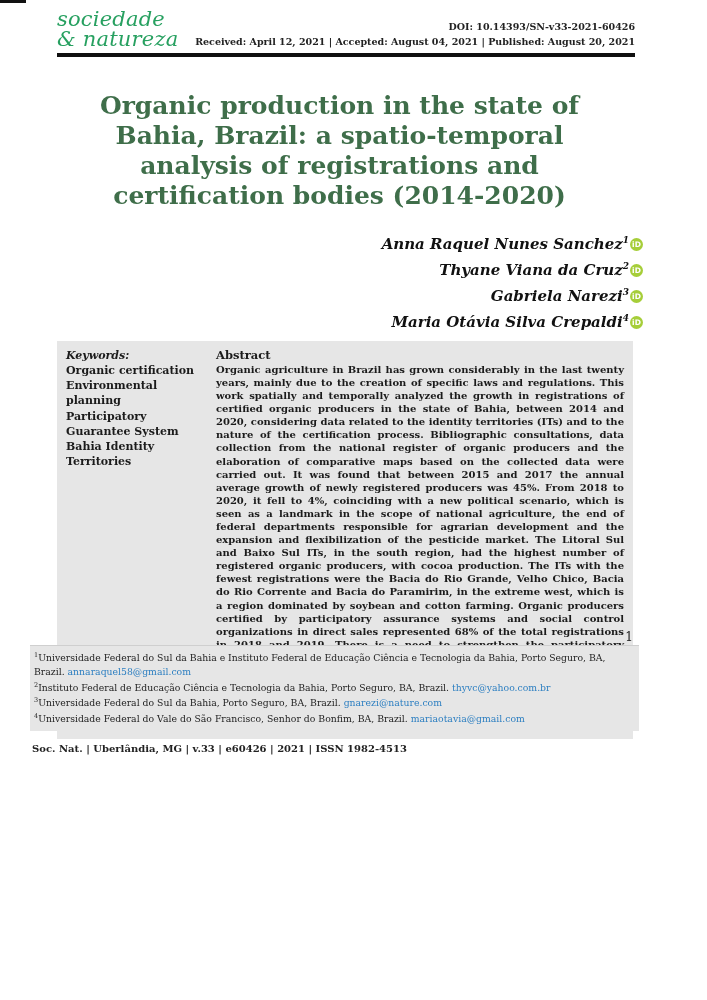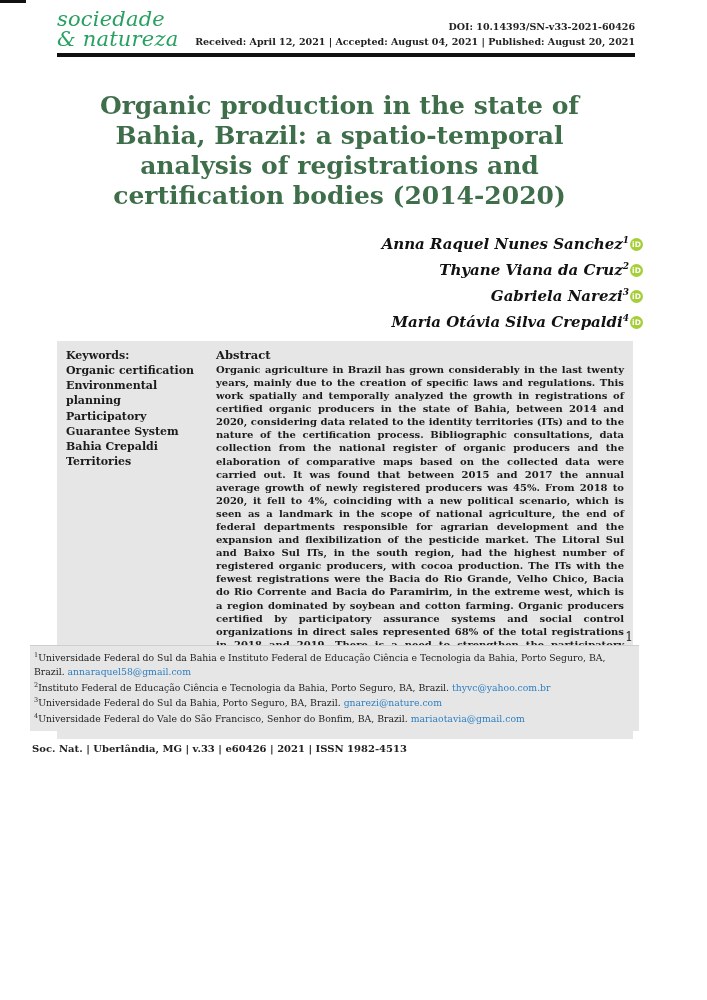--- a/index.html
+++ b/index.html
@@ -93,21 +93,21 @@
     padding: 7px 9px 9px 9px;
     gap: 14px;
   }
   .keywords {
     width: 136px;
     flex: 0 0 136px;
     font-size: 11px;
     font-weight: 600;
     line-height: 1.38;
   }
-  .kw-heading { font-weight: bold; }
+  .kw-heading { font-style: italic; font-weight: bold; }
   .abstract { flex: 1; }
   .ab-heading {
     font-size: 11.5px;
     font-weight: bold;
     margin-bottom: 1px;
   }
   .ab-text {
     font-size: 10px;
     font-weight: 600;
     line-height: 1.31;
@@ -183,21 +183,21 @@
       <span>Maria Otávia Silva Crepaldi</span><sup>4</sup><span class="orcid">iD</span>
     </div>
   </div>
 
   <section class="abstract-block">
     <aside class="keywords">
       <div class="kw-heading">Keywords:</div>
       <div>Organic certification</div>
       <div>Environmental planning</div>
       <div>Participatory Guarantee System</div>
-      <div>Bahia Crepaldi Territories</div>
+      <div>Bahia Identity Territories</div>
     </aside>
     <div class="abstract">
       <div class="ab-heading">Abstract</div>
       <p class="ab-text">Organic agriculture in Brazil has grown considerably in the last twenty years, mainly due to the creation of specific laws and regulations. This work spatially and temporally analyzed the growth in registrations of certified organic producers in the state of Bahia, between 2014 and 2020, considering data related to the identity territories (ITs) and to the nature of the certification process. Bibliographic consultations, data collection from the national register of organic producers and the elaboration of comparative maps based on the collected data were carried out. It was found that between 2015 and 2017 the annual average growth of newly registered producers was 45%. From 2018 to 2020, it fell to 4%, coinciding with a new political scenario, which is seen as a landmark in the scope of national agriculture, the end of federal departments responsible for agrarian development and the expansion and flexibilization of the pesticide market. The Litoral Sul and Baixo Sul ITs, in the south region, had the highest number of registered organic producers, with cocoa production. The ITs with the fewest registrations were the Bacia do Rio Grande, Velho Chico, Bacia do Rio Corrente and Bacia do Paramirim, in the extreme west, which is a region dominated by soybean and cotton farming. Organic producers certified by participatory assurance systems and social control organizations in direct sales represented 68% of the total registrations in 2018 and 2019. There is a need to strengthen the participatory assurance systems in environmental and territorial planning processes, and to improve the diagnosis and the availability of data on the areas of organic production in the state of Bahia. In addition, in most ITs in the state, there are gaps that generate a demand for actions of rural technical assistance and scientific research aimed at organic production.</p>
     </div>
   </section>
 
   <div class="bottom">
     <div class="pageno">1</div>
     <div class="footnotes">

